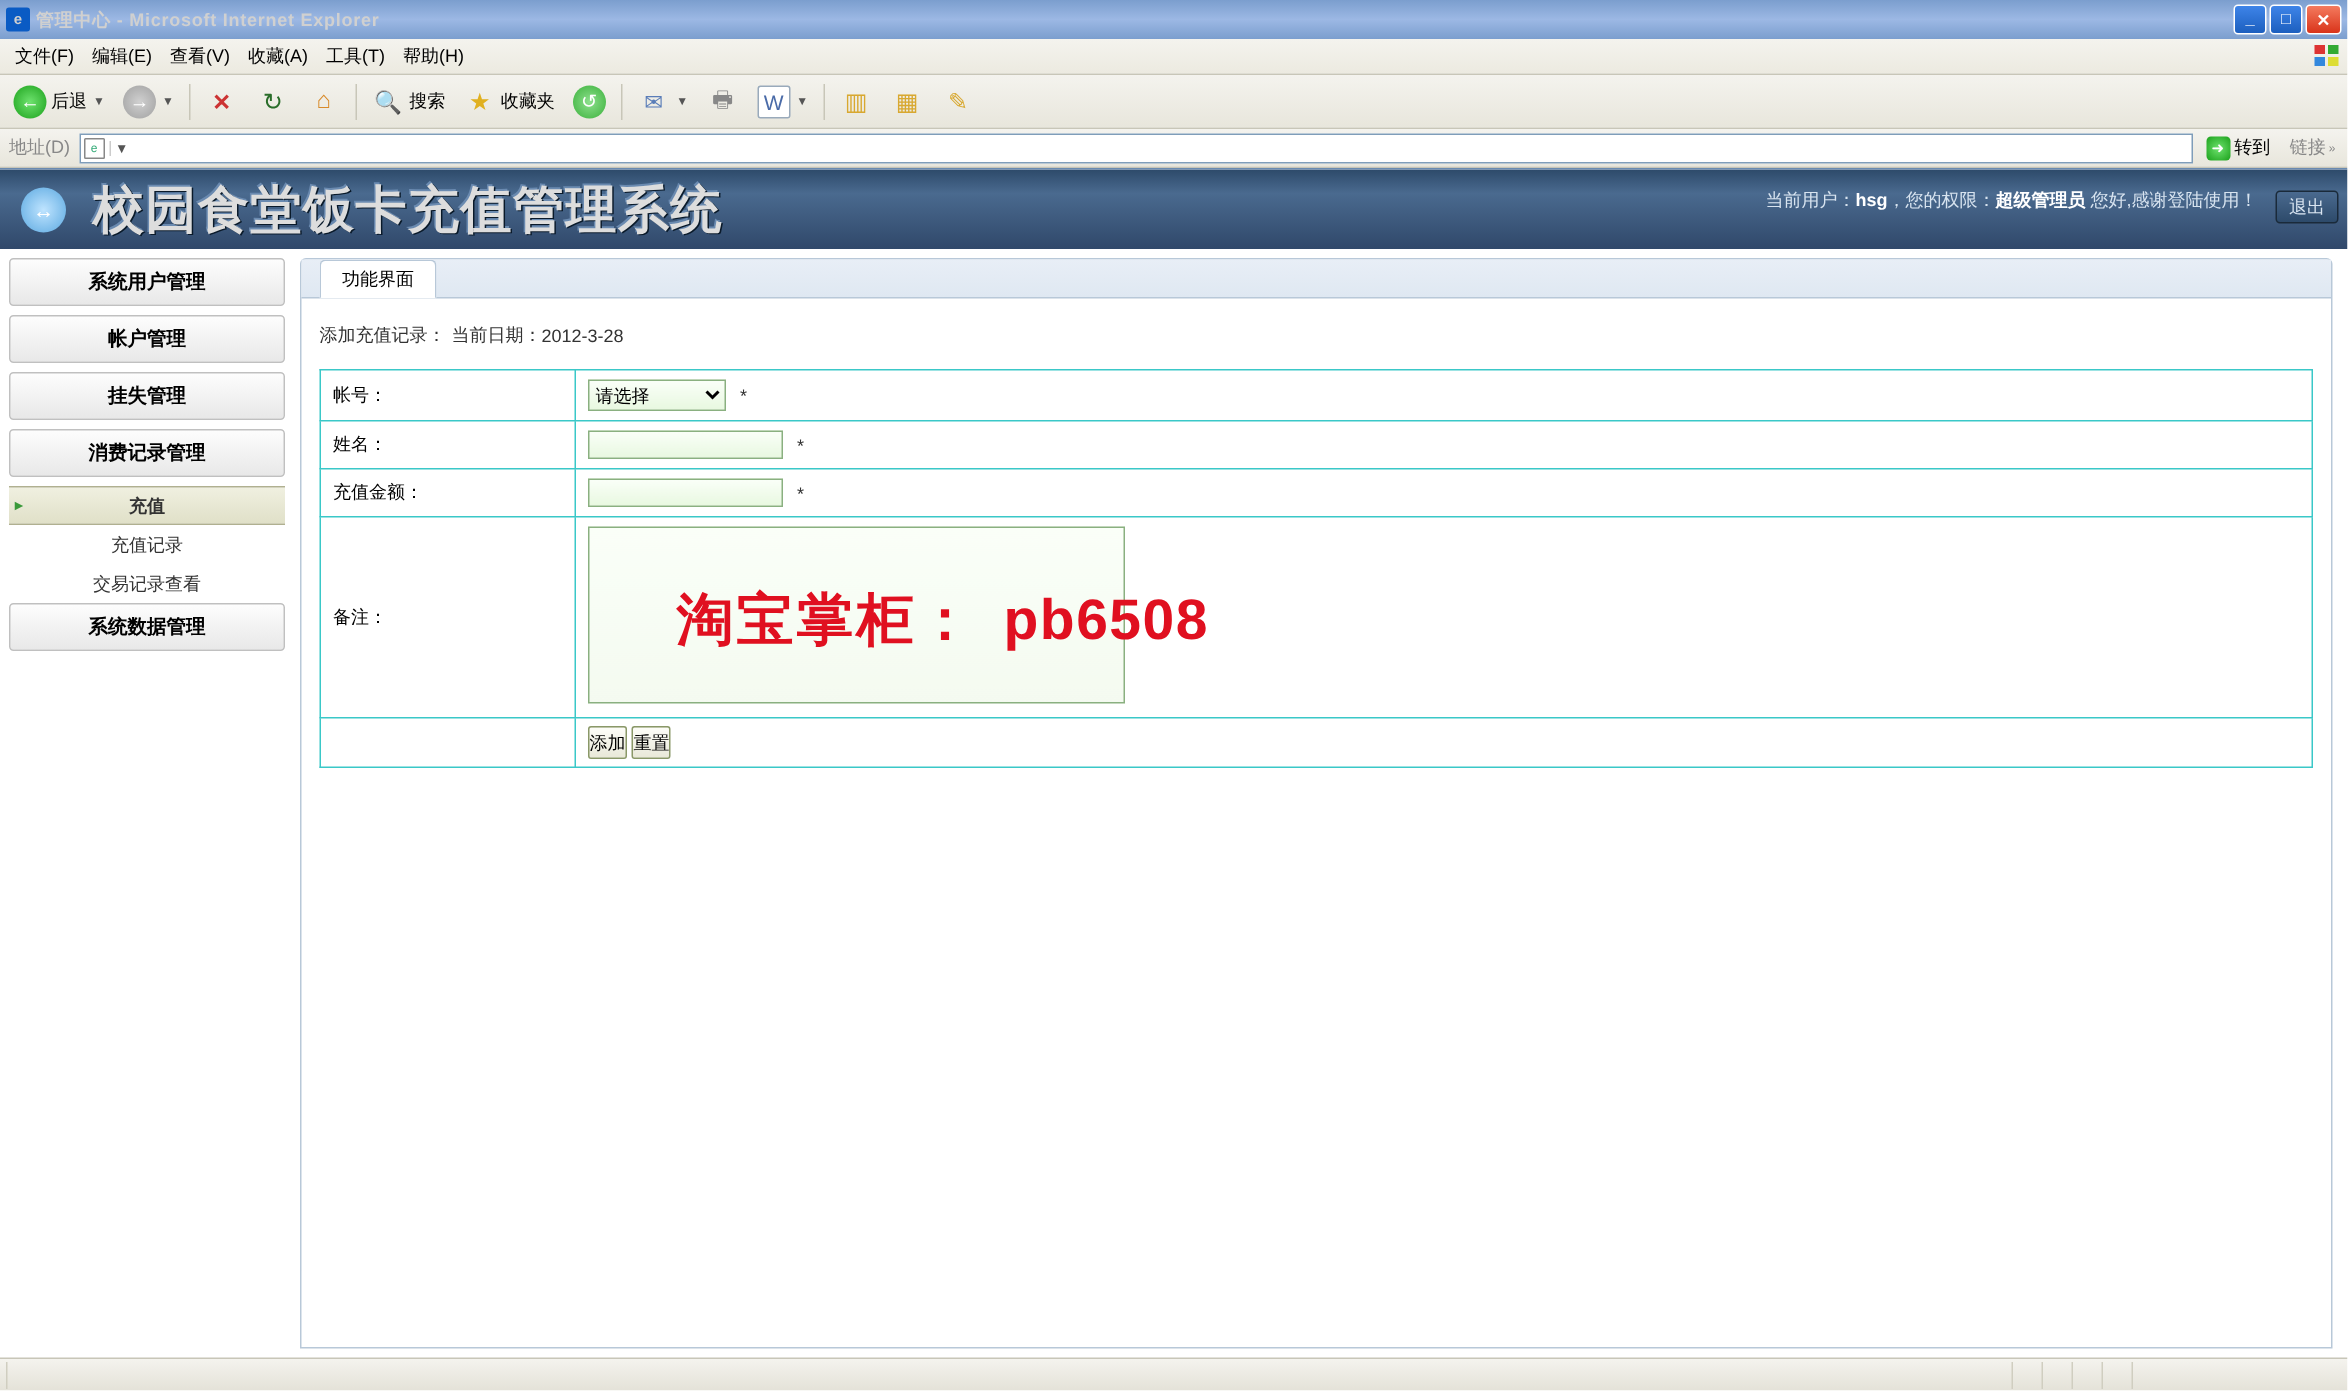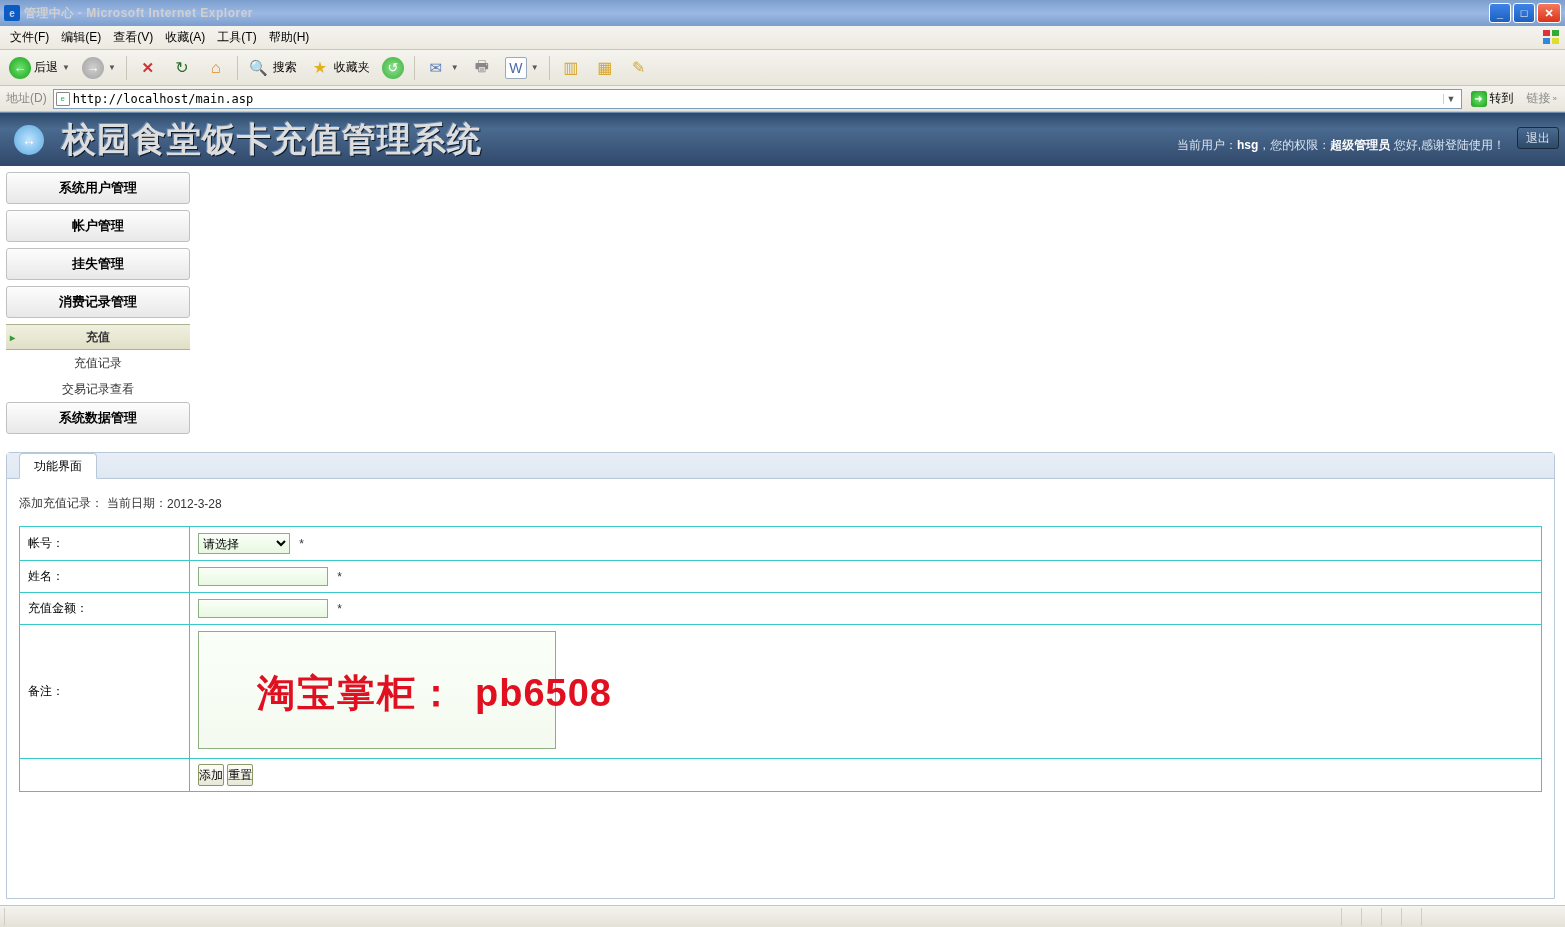--- a/index.html
+++ b/index.html
@@ -48,26 +48,26 @@
 .addr-input { flex: 1; border: none; outline: none; font-family: "SimSun", monospace; font-size: 12px; }
 .addr-dd { width: 16px; text-align: center; color: #555; font-size: 9px; border-left: 1px solid #ccc; }
 .go-btn { height: 20px; display: flex; align-items: center; gap: 3px; padding: 0 4px; border: 1px solid transparent; }
 .go-ico { width: 16px; height: 16px; background: radial-gradient(#6ee26e, #1aa01a); border-radius: 3px; display: flex; align-items: center; justify-content: center; color: #fff; font-size: 10px; }
 .links-label { color: #888; padding: 0 4px; display: flex; align-items: center; gap: 2px; }
 
 
 .app-header { height: 54px; background: linear-gradient(#2d4a6a, #4a6a8f 30%, #30486a); display: flex; align-items: center; padding: 0 14px; position: relative; border-top: 1px solid #6a8ab0; }
 .app-logo-ico { width: 30px; height: 30px; background: radial-gradient(#bfe4ff, #5aa8e0); border-radius: 15px; display: flex; align-items: center; justify-content: center; color: #fff; font-size: 14px; margin-right: 18px; }
 .app-title { font-family: "KaiTi", "STKaiti", serif; font-size: 34px; font-weight: bold; color: #ddd; text-shadow: 1px 1px 0 #0a1a2a, -1px -1px 0 #6a8ab0; letter-spacing: 1px; }
-.app-user-info { position: absolute; right: 60px; top: 24px; color: #d8e4f0; font-size: 12px; }
+.app-user-info { position: absolute; right: 60px; top: 12px; color: #d8e4f0; font-size: 12px; }
 .app-user-info b { color: #fff; }
 .logout-btn { position: absolute; right: 6px; top: 14px; width: 42px; height: 22px; background: linear-gradient(#4a6a8f, #2d4a6a); border: 1px solid #1a2a3a; border-radius: 3px; color: #d8e4f0; font-size: 12px; display: flex; align-items: center; justify-content: center; cursor: pointer; }
 
 
-.body-wrap { display: flex; height: calc(927px - 26px - 24px - 36px - 26px - 54px - 22px); background: #fff; flex-direction: column; }
+.body-wrap { display: flex; height: calc(927px - 26px - 24px - 36px - 26px - 54px - 22px); background: #fff; }
 .sidebar { width: 194px; padding: 6px 4px 6px 6px; }
 .side-header { height: 32px; background: linear-gradient(#fdfdfd, #e8e8e8); border: 1px solid #c0c0c0; border-radius: 3px; display: flex; align-items: center; justify-content: center; font-weight: bold; font-size: 13px; margin-bottom: 6px; cursor: pointer; }
 .side-sub { height: 26px; display: flex; align-items: center; padding-left: 16px; font-size: 12px; color: #333; cursor: pointer; }
 .side-sub.active { background: linear-gradient(#f0f0e0, #e0e0c8); border-top: 1px solid #b0b090; border-bottom: 1px solid #b0b090; font-weight: bold; position: relative; }
 .side-sub.active::before { content: "▸"; color: #3a9a3a; position: absolute; left: 4px; font-size: 10px; }
 .side-sub-indent { justify-content: center; padding-left: 0; }
 
 .main { flex: 1; padding: 6px 10px 6px 6px; }
 .main-panel { border: 1px solid #b8c8d8; border-top-left-radius: 4px; border-top-right-radius: 4px; background: linear-gradient(#f4f8fc, #ffffff 10px); height: 100%; padding: 0 12px 12px 12px; position: relative; }
 .tab { position: relative; top: -1px; display: inline-block; height: 26px; line-height: 24px; padding: 0 14px; background: #fff; border: 1px solid #b8c8d8; border-bottom: 1px solid #fff; border-top-left-radius: 4px; border-top-right-radius: 4px; margin-left: 6px; margin-top: 1px; font-size: 12px; font-weight: normal; }
@@ -176,21 +176,20 @@
     </div>
   <div class="tb-btn">
       <span class="tb-ico tb-ico-folder">✎</span>
     </div>
 </div>
 
 <div class="addrbar">
   <span class="addr-label">地址(D)</span>
   <div class="addr-input-wrap">
     <span class="page-ico">e</span>
-    <input class="addr-input" value="http://localhost/main.asp" style="">
     <span class="addr-dd">▼</span>
   </div>
   <div class="go-btn">
     <span class="go-ico">➜</span>
     <span>转到</span>
   </div>
   <span class="links-label">
       <span>链接</span> 
       <span style="font-size:8px;">»</span>
     </span>

